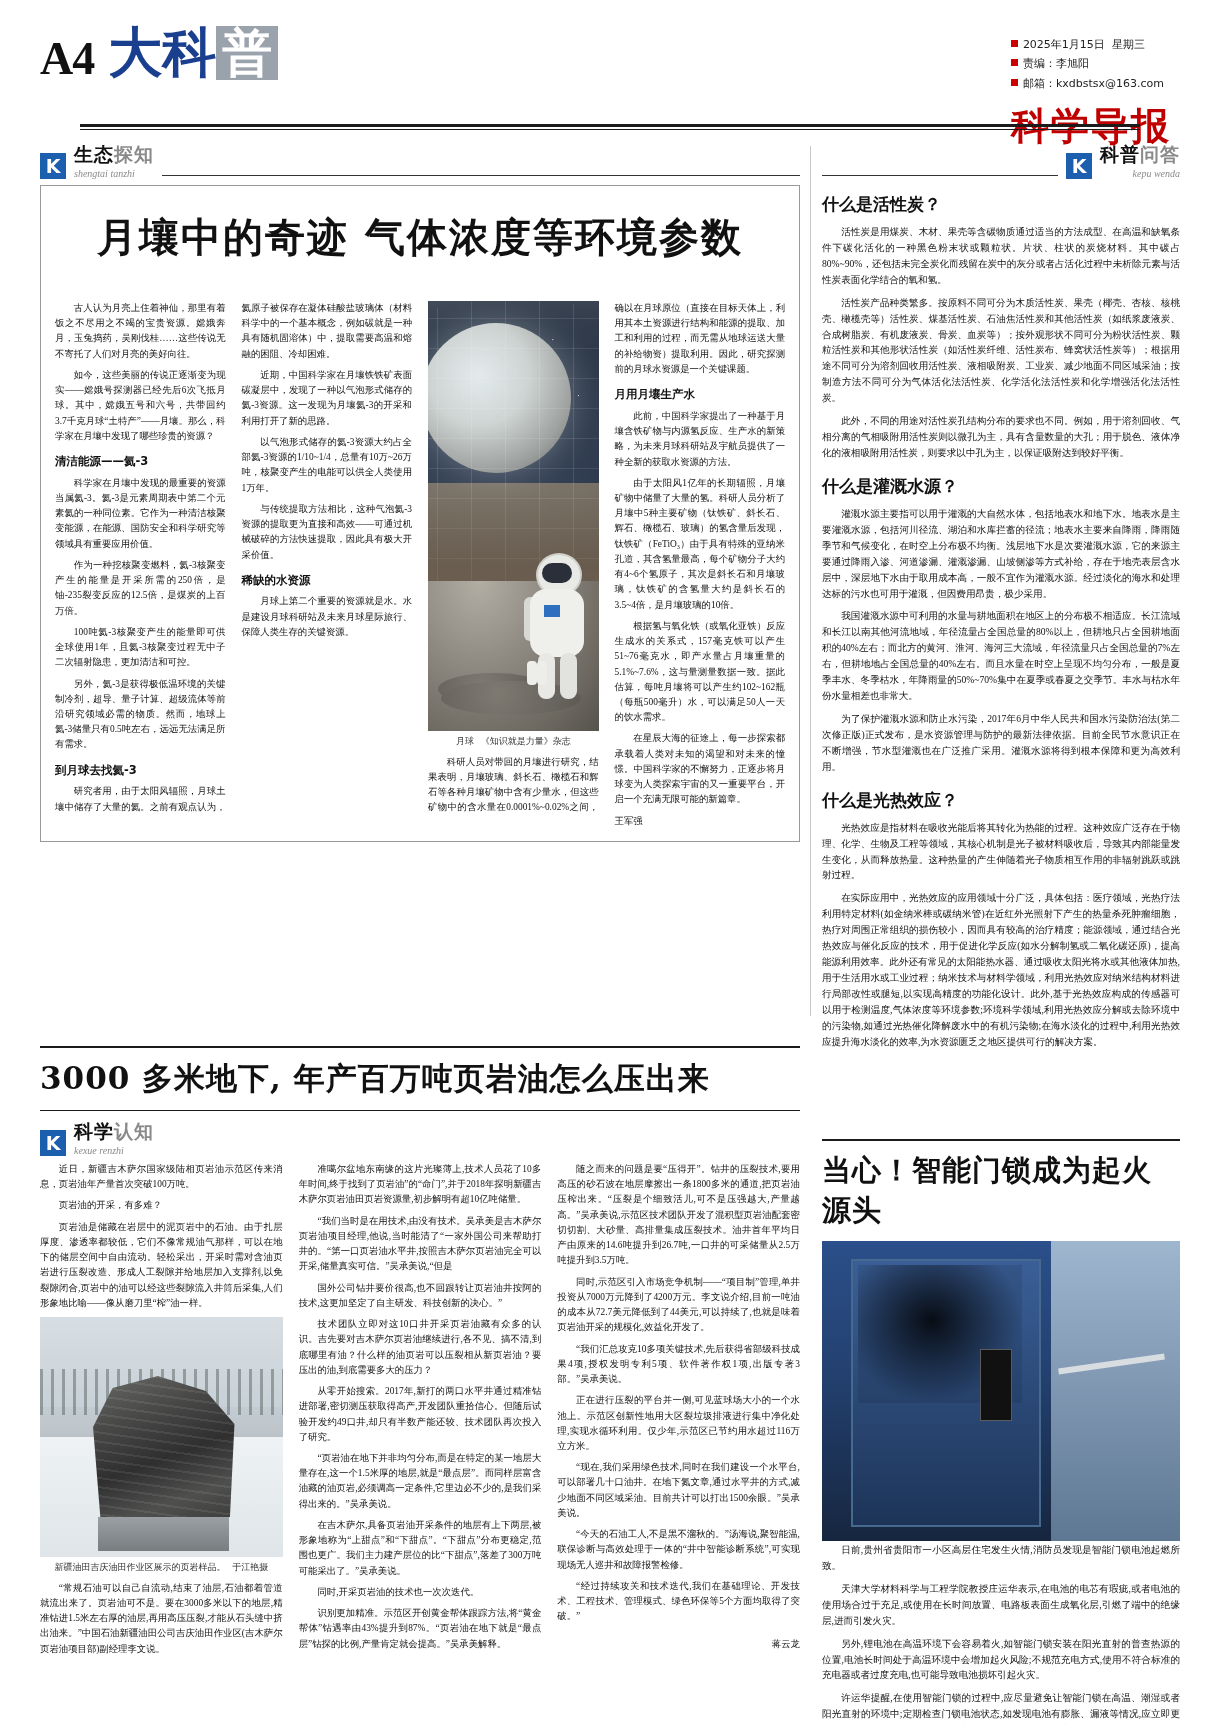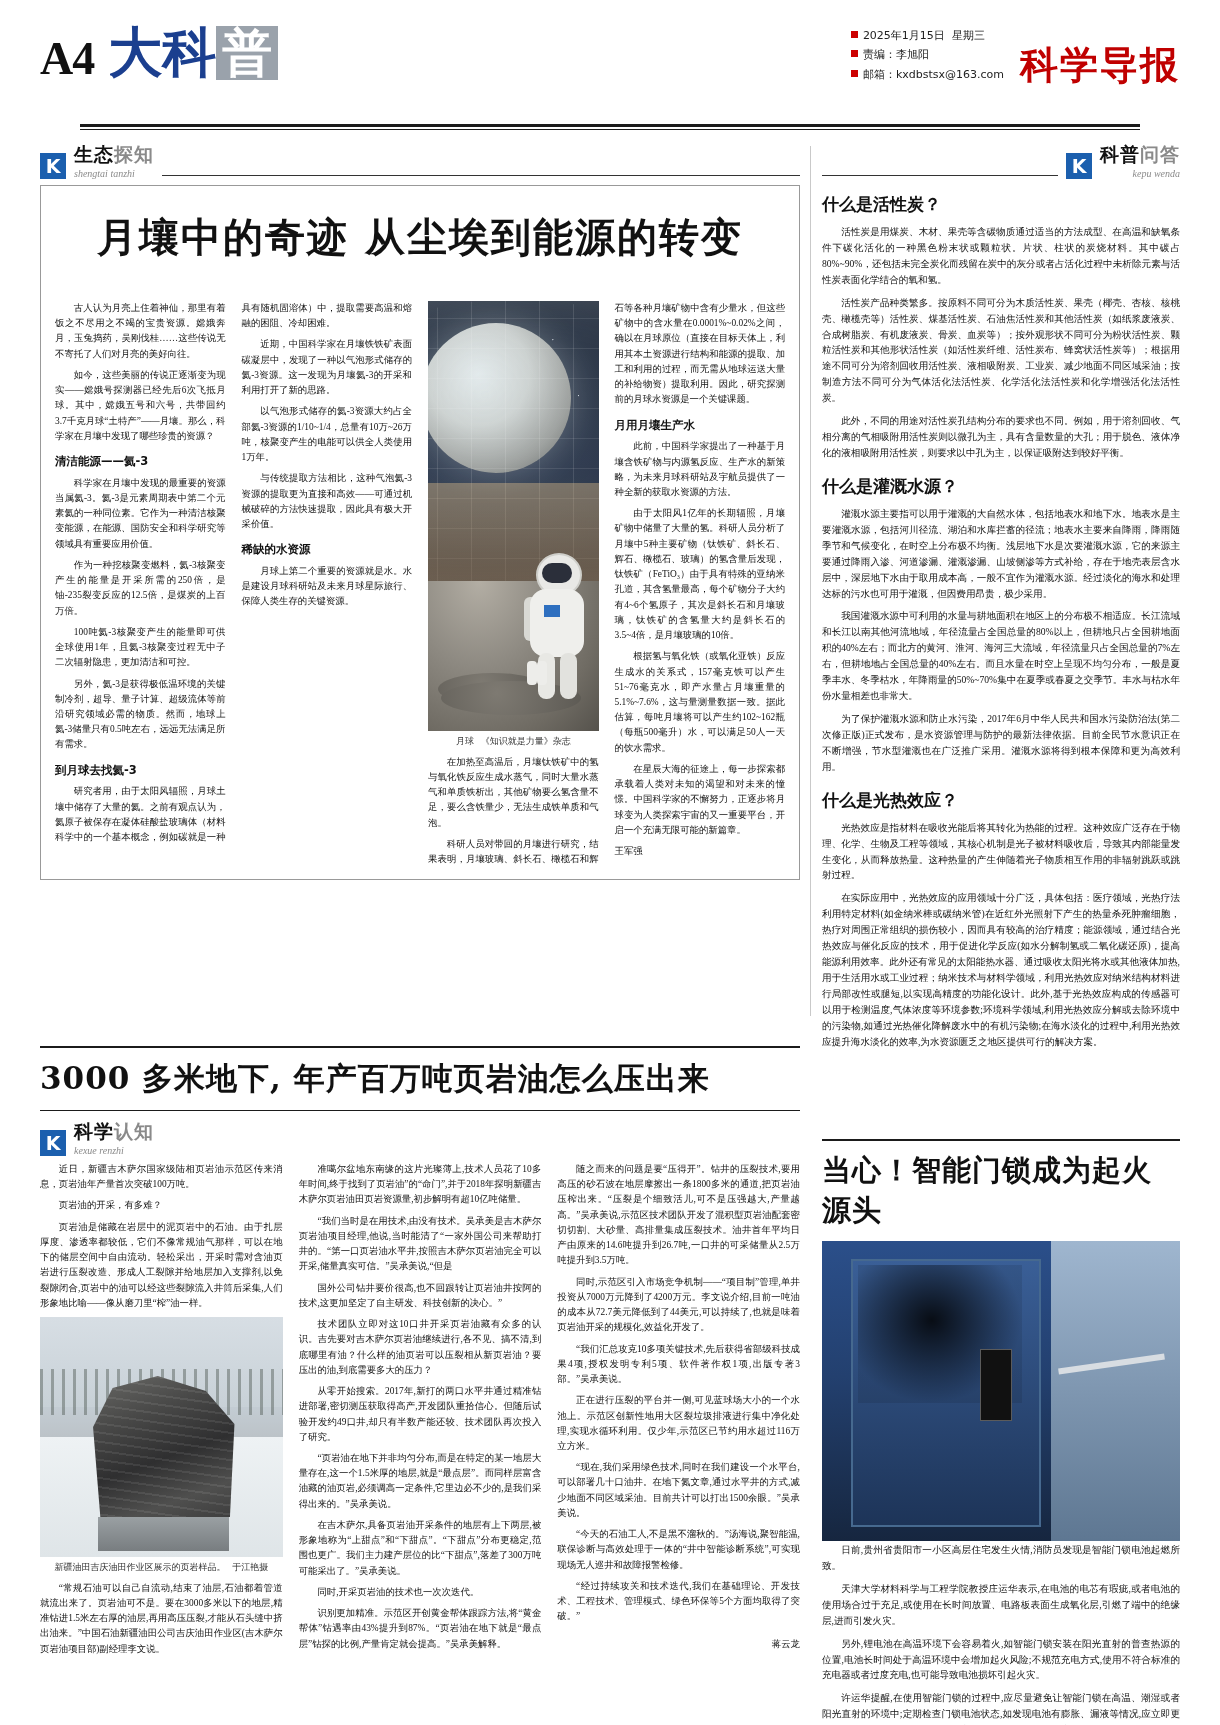--- a/index.html
+++ b/index.html
@@ -14,21 +14,21 @@
   .page{position:relative;width:1220px;height:1725px;padding:0;box-sizing:border-box;}
 
   
   .masthead{position:relative;height:96px;margin:18px 40px 0 40px;}
   .mh-left{position:absolute;left:0;top:6px;display:flex;align-items:flex-end;}
   .folio{font-family:"Liberation Serif",serif;font-size:46px;font-weight:bold;letter-spacing:-1px;margin-right:14px;line-height:1;}
   .mh-logo{display:flex;align-items:center;height:58px;}
   .mh-logo .c1{font-size:54px;font-weight:bold;color:#1b3f8f;font-family:"DejaVu Sans",sans-serif;line-height:1;}
   .mh-logo .c2{font-size:54px;font-weight:bold;color:#1b3f8f;font-family:"DejaVu Sans",sans-serif;line-height:1;}
   .mh-logo .c3{font-size:50px;font-weight:bold;color:#ffffff;background:#9aa2ab;padding:2px 6px;font-family:"DejaVu Sans",sans-serif;line-height:1;}
-  .mh-right{position:absolute;right:0;top:4px;text-align:right;display:flex;align-items:flex-end;}
+  .mh-right{position:absolute;right:0;top:13px;text-align:right;display:flex;align-items:flex-start;flex-direction:column;}
   .mh-meta{font-size:11px;line-height:1.75;color:#222;margin-right:16px;text-align:left;padding-top:4px;font-family:"DejaVu Sans",sans-serif;}
   .mh-meta div{white-space:nowrap;}
   .sq{display:inline-block;width:7px;height:7px;background:#c00;margin-right:5px;vertical-align:1px;}
   .paper-name{font-size:38px;font-weight:bold;color:#c00000;font-family:"DejaVu Serif",serif;letter-spacing:2px;line-height:1;padding-top:14px;}
   .mh-rule{position:absolute;left:40px;right:40px;top:106px;height:3px;background:#1b1b1b;}
   .mh-rule2{position:absolute;left:40px;right:40px;top:111px;height:1px;background:#1b1b1b;}
 
   
   .sec-head{display:flex;align-items:flex-end;gap:8px;}
   .badge{width:26px;height:26px;background:#1b5fae;color:#fff;font-weight:bold;font-size:19px;display:flex;align-items:center;justify-content:center;font-family:"DejaVu Sans",sans-serif;}
@@ -165,21 +165,21 @@
       <div>
         <div class="sec-cn">
           <span>生态</span><span class="grey">探知</span>
         </div>
         <div class="sec-py">shengtai tanzhi</div>
       </div>
       <div class="sec-underline"></div>
     </div>
 
     <div class="box">
-      <h1 class="headline">月壤中的奇迹 从尘埃到能源的转变</h1>
+      <h1 class="headline">月壤中的奇迹 气体浓度等环境参数</h1>
 
       <div class="cols">
         <p>古人认为月亮上住着神仙，那里有着饭之不尽用之不竭的宝贵资源。嫦娥奔月，玉兔捣药，吴刚伐桂……这些传说无不寄托了人们对月亮的美好向往。</p>
         <p>如今，这些美丽的传说正逐渐变为现实——嫦娥号探测器已经先后6次飞抵月球。其中，嫦娥五号和六号，共带回约3.7千克月球“土特产”——月壤。那么，科学家在月壤中发现了哪些珍贵的资源？</p>
 
         <div class="sub">清洁能源——氦-3</div>
         <p>科学家在月壤中发现的最重要的资源当属氦-3。氦-3是元素周期表中第二个元素氦的一种同位素。它作为一种清洁核聚变能源，在能源、国防安全和科学研究等领域具有重要应用价值。</p>
         <p>作为一种挖核聚变燃料，氦-3核聚变产生的能量是开采所需的250倍，是铀-235裂变反应的12.5倍，是煤炭的上百万倍。</p>
         <p>100吨氦-3核聚变产生的能量即可供全球使用1年，且氦-3核聚变过程无中子二次辐射隐患，更加清洁和可控。</p>
         <p>另外，氦-3是获得极低温环境的关键制冷剂，超导、量子计算、超级流体等前沿研究领域必需的物质。然而，地球上氦-3储量只有0.5吨左右，远远无法满足所有需求。</p>
@@ -213,21 +213,20 @@
             </div>
             <div class="figr" style="left:58%;"></div>
             <div class="figr" style="left:64%;"></div>
           </div>
           <div class="cap">
             <span>月球</span>
             &nbsp;&nbsp;<span>《知识就是力量》杂志</span>
           </div>
         </div>
 
-        <p>在加热至高温后，月壤钛铁矿中的氢与氧化铁反应生成水蒸气，同时大量水蒸气和单质铁析出，其他矿物要么氢含量不足，要么含铁量少，无法生成铁单质和气泡。</p>
         <p>科研人员对带回的月壤进行研究，结果表明，月壤玻璃、斜长石、橄榄石和辉石等各种月壤矿物中含有少量水，但这些矿物中的含水量在0.0001%~0.02%之间，确以在月球原位（直接在目标天体上，利用其本土资源进行结构和能源的提取、加工和利用的过程，而无需从地球运送大量的补给物资）提取利用。因此，研究探测前的月球水资源是一个关键课题。</p>
 
         <div class="sub">月用月壤生产水</div>
         <p>此前，中国科学家提出了一种基于月壤含铁矿物与内源氢反应、生产水的新策略，为未来月球科研站及宇航员提供了一种全新的获取水资源的方法。</p>
         <p>由于太阳风1亿年的长期辐照，月壤矿物中储量了大量的氢。科研人员分析了月壤中5种主要矿物（钛铁矿、斜长石、辉石、橄榄石、玻璃）的氢含量后发现，钛铁矿（FeTiO₃）由于具有特殊的亚纳米孔道，其含氢量最高，每个矿物分子大约有4~6个氢原子，其次是斜长石和月壤玻璃，钛铁矿的含氢量大约是斜长石的3.5~4倍，是月壤玻璃的10倍。</p>
         <p>根据氢与氧化铁（或氧化亚铁）反应生成水的关系式，157毫克铁可以产生51~76毫克水，即产水量占月壤重量的5.1%~7.6%，这与量测量数据一致。据此估算，每吨月壤将可以产生约102~162瓶（每瓶500毫升）水，可以满足50人一天的饮水需求。</p>
         <p>在星辰大海的征途上，每一步探索都承载着人类对未知的渴望和对未来的憧憬。中国科学家的不懈努力，正逐步将月球变为人类探索宇宙的又一重要平台，开启一个充满无限可能的新篇章。</p>
         <div class="byline">王军强</div>
       </div>
     </div>

